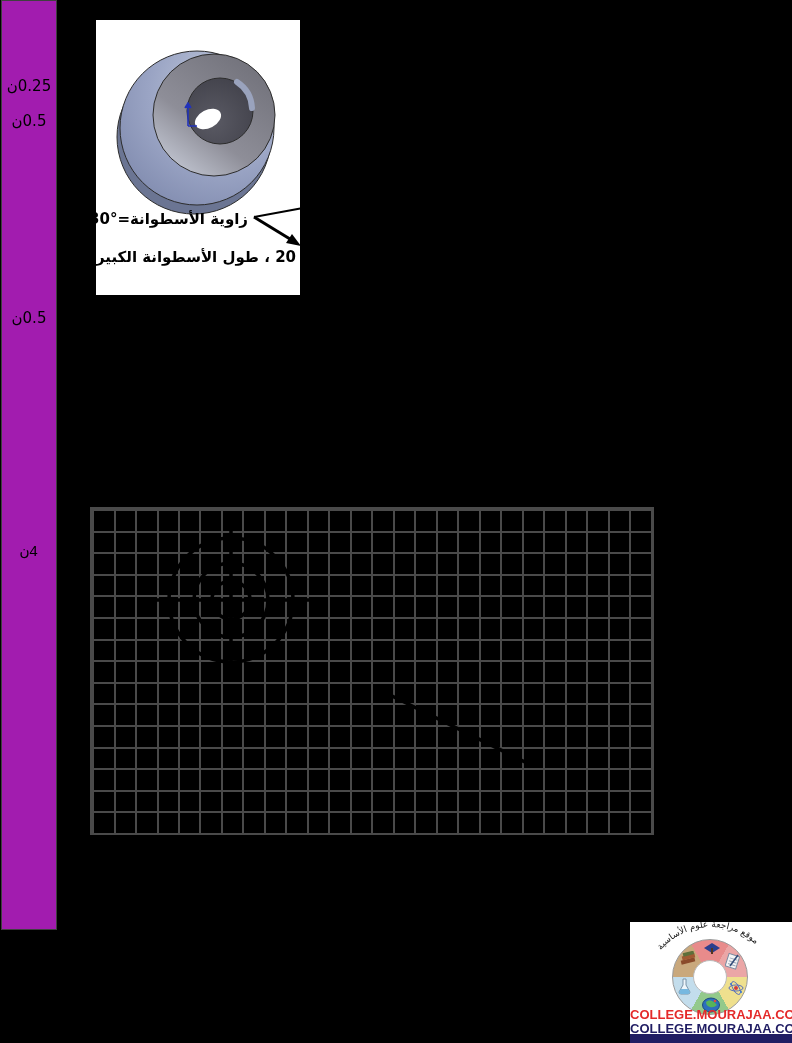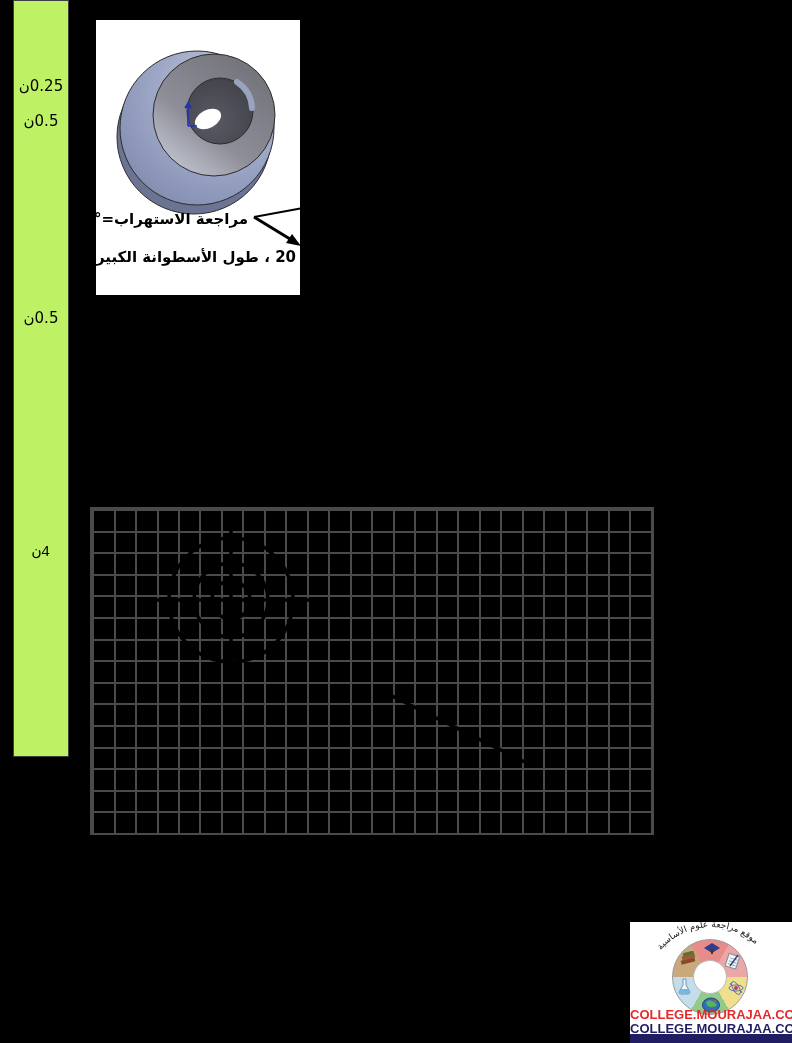--- a/index.html
+++ b/index.html
@@ -1,22 +1,22 @@
 <!DOCTYPE html>
 <html><head>
 <meta charset="utf-8">
 <style>
   * { margin:0; padding:0; box-sizing:border-box; }
   html,body { width:792px; height:1043px; }
   body { position:relative; background:#000; overflow:hidden;
          font-family:"DejaVu Sans", sans-serif; }
 
   
-  .sidebar { position:absolute; left:1px; top:0; width:56px; height:757px;
-             background:#bef264; border:1px solid #3f3f3f;margin-left:12px; }
+  .sidebar { position:absolute; left:1px; top:0; width:56px; height:930px;
+             background:#a21caf; border:1px solid #3f3f3f; }
   .mark { position:absolute; width:100%; text-align:center; direction:rtl;
           font-size:15px; color:#000; white-space:nowrap; }
   .mark1 { top:76px; } .mark2 { top:111px; } .mark3 { top:308px; } .mark4 { top:541px;font-family:Liberation Mono, monospace; }
 
   
   .figure-box { position:absolute; left:96px; top:20px; width:204px; height:275px;
                 background:#fff; overflow:hidden; }
   .part-svg { position:absolute; left:0; top:0; }
   .cap { position:absolute; direction:rtl; white-space:nowrap; font-weight:bold;
          font-size:15px; color:#000; }
@@ -97,21 +97,21 @@
     <path d="M 141,62 A 33,33 0 0 1 156,88" fill="none" stroke="#9aa3bd" stroke-width="6" stroke-linecap="round"></path>
 
     <ellipse cx="112" cy="99" rx="14" ry="9" fill="#ffffff" transform="rotate(-28 112 99)"></ellipse>
 
     <g stroke="#2233bb" stroke-width="1.6" fill="none">
       <path d="M 92,84 L 92,106 M 92,106 L 101,106"></path>
       <path d="M 89,88 L 92,83 L 95,88" fill="#2233bb"></path>
     </g>
   </svg>
   <div class="cap cap1">
-    <span>مراجعة الاستهراب=</span><span dir="ltr">30°</span>
+    <span>زاوية الأسطوانة=</span><span dir="ltr">30°</span>
   </div>
   <div class="cap cap2">20 ، طول الأسطوانة الكبيرة=50</div>
 </div>
 
 <svg class="arrow-svg" width="70" height="55" viewBox="0 0 70 55">
   <path d="M 63,8 L 14,17" stroke="#000" stroke-width="2" fill="none"></path>
   <path d="M 14,17 L 50,39" stroke="#000" stroke-width="3" fill="none"></path>
   <polygon points="61,46 46,43 52,34" fill="#000"></polygon>
 </svg>
 

